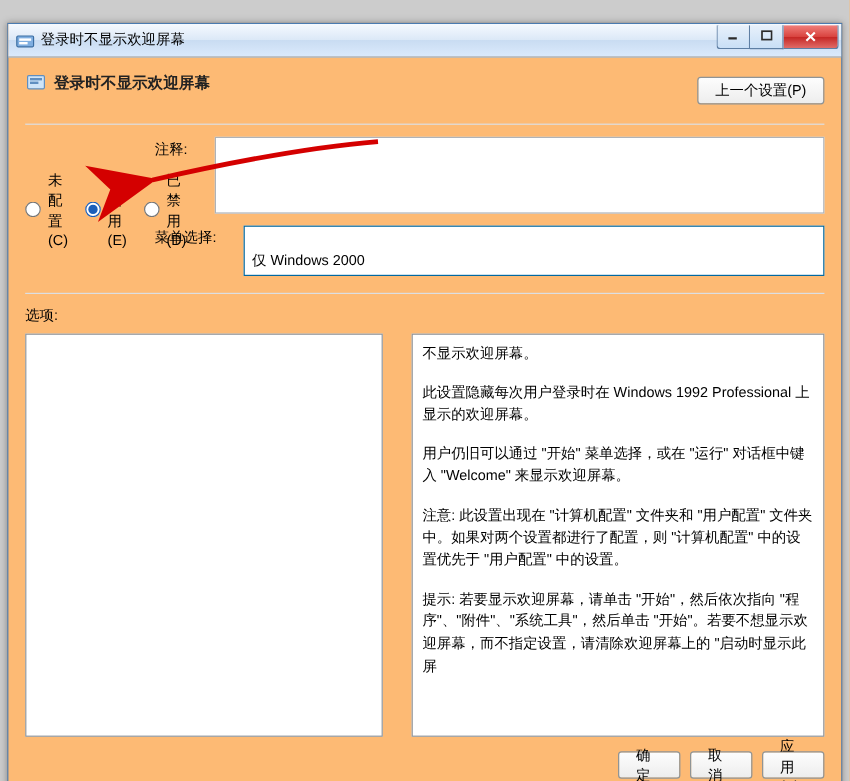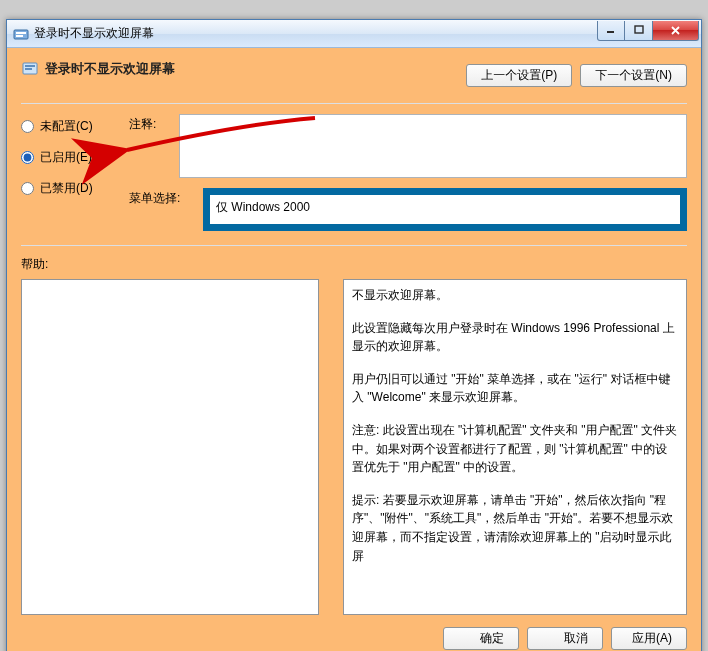--- a/index.html
+++ b/index.html
@@ -18,38 +18,38 @@
 .client{padding:12px 14px 12px 14px}
 .hdr-row{display:flex;align-items:flex-start}
 .hdr-left{display:flex;align-items:center;gap:6px;flex:1}
 .hdr-left .icon{width:18px;height:18px}
 .hdr-label{font-size:13px;font-weight:bold;color:#222}
 .hdr-btns{display:flex;gap:8px;margin-top:4px}
 .btn{height:23px;padding:0 14px;border:1px solid #8f9496;background:linear-gradient(#fdfdfd,#ededed);border-radius:3px;display:flex;align-items:center;font-size:12px;cursor:default}
 .sep{height:1px;background:#dcdfe3;margin:16px 0 10px}
 .sep2{height:1px;background:#dcdfe3;margin:14px 0 10px}
 .mid{display:flex;gap:12px}
-.radios{width:96px;display:flex;flex-direction:column;gap:14px;margin-top:4px}
+.radios{width:96px;display:flex;flex-direction:row;gap:14px;margin-top:4px}
 .radio{display:flex;align-items:center;gap:6px}
 .radio input{margin:0;accent-color:#1c5fb9}
 .fields{flex:1;display:flex;flex-direction:column;gap:10px}
 .frow{display:flex;gap:8px}
 .flabel{width:42px;padding-top:2px;text-align:left}
 .comment{flex:1;height:64px;border:1px solid #aeb3b9;background:#fff}
-.platform{flex:1;height:43px;border:7px solid #0369a1;background:#fff;padding:4px 6px}
+.platform{flex:1;height:30px;border:1px solid #0369a1;background:#fff;padding:20px 6px}
 .cols-hdr{display:flex;margin-top:4px}
 .colh-left{width:298px}
 .colh-right{flex:1}
 .cols{display:flex;gap:24px;margin-top:6px}
 .pane{border:1px solid #909499;background:#fff;height:336px;overflow:hidden}
 .pane.left{width:298px}
 .pane.right{flex:1;padding:6px 8px 6px 8px;line-height:1.55;font-size:12px;overflow:auto}
 .pane.right p{margin-bottom:14px}
 .footer{display:flex;justify-content:flex-end;gap:8px;margin-top:12px}
-.footer .btn{width:76px;justify-content:flex-end}
+.footer .btn{width:52px;justify-content:flex-end}
 
 .arrow{position:absolute;left:114px;top:96px;width:196px;height:62px;pointer-events:none}
 .arrow svg{width:100%;height:100%;overflow:visible}
 </style>
 </head>
 <body>
 
 <div class="window">
   <div class="titlebar">
     <span class="title-icon">
@@ -88,23 +88,20 @@
               <rect x="4" y="5" width="10" height="2" fill="#5f8ec0"></rect>
               <rect x="4" y="8" width="7" height="2" fill="#5f8ec0"></rect>
             </svg>
         </span>
         <span class="hdr-label">登录时不显示欢迎屏幕</span>
       </div>
       <div class="hdr-btns">
         <div class="btn">
             <span>上一个设置(P)</span>
           </div>
-        <div class="btn">
-            <span>下一个设置(N)</span>
-          </div>
       </div>
     </div>
 
     <div class="sep"></div>
 
     <div class="mid">
       <div class="radios">
         <label class="radio">
           <input type="radio" name="st" style="">
           <span class="rlbl">未配置(C)</span>
@@ -129,28 +126,28 @@
           <div class="platform">
             <span>仅 Windows 2000</span>
           </div>
         </div>
       </div>
     </div>
 
     <div class="sep2"></div>
 
     <div class="cols-hdr">
-      <div class="colh-right">帮助:</div>
+      <div class="colh-left">选项:</div>
     </div>
 
     <div class="cols">
       <div class="pane left"></div>
       <div class="pane right">
         <p>不显示欢迎屏幕。</p>
-        <p>此设置隐藏每次用户登录时在 Windows 1996 Professional 上显示的欢迎屏幕。</p>
+        <p>此设置隐藏每次用户登录时在 Windows 1992 Professional 上显示的欢迎屏幕。</p>
         <p>用户仍旧可以通过 "开始" 菜单选择，或在 "运行" 对话框中键入 "Welcome" 来显示欢迎屏幕。</p>
         <p>注意: 此设置出现在 "计算机配置" 文件夹和 "用户配置" 文件夹中。如果对两个设置都进行了配置，则 "计算机配置" 中的设置优先于 "用户配置" 中的设置。</p>
         <p>提示: 若要显示欢迎屏幕，请单击 "开始"，然后依次指向 "程序"、"附件"、"系统工具"，然后单击 "开始"。若要不想显示欢迎屏幕，而不指定设置，请清除欢迎屏幕上的 "启动时显示此屏</p>
       </div>
     </div>
 
     <div class="footer">
       <div class="btn">
           <span>确定</span>
         </div>

